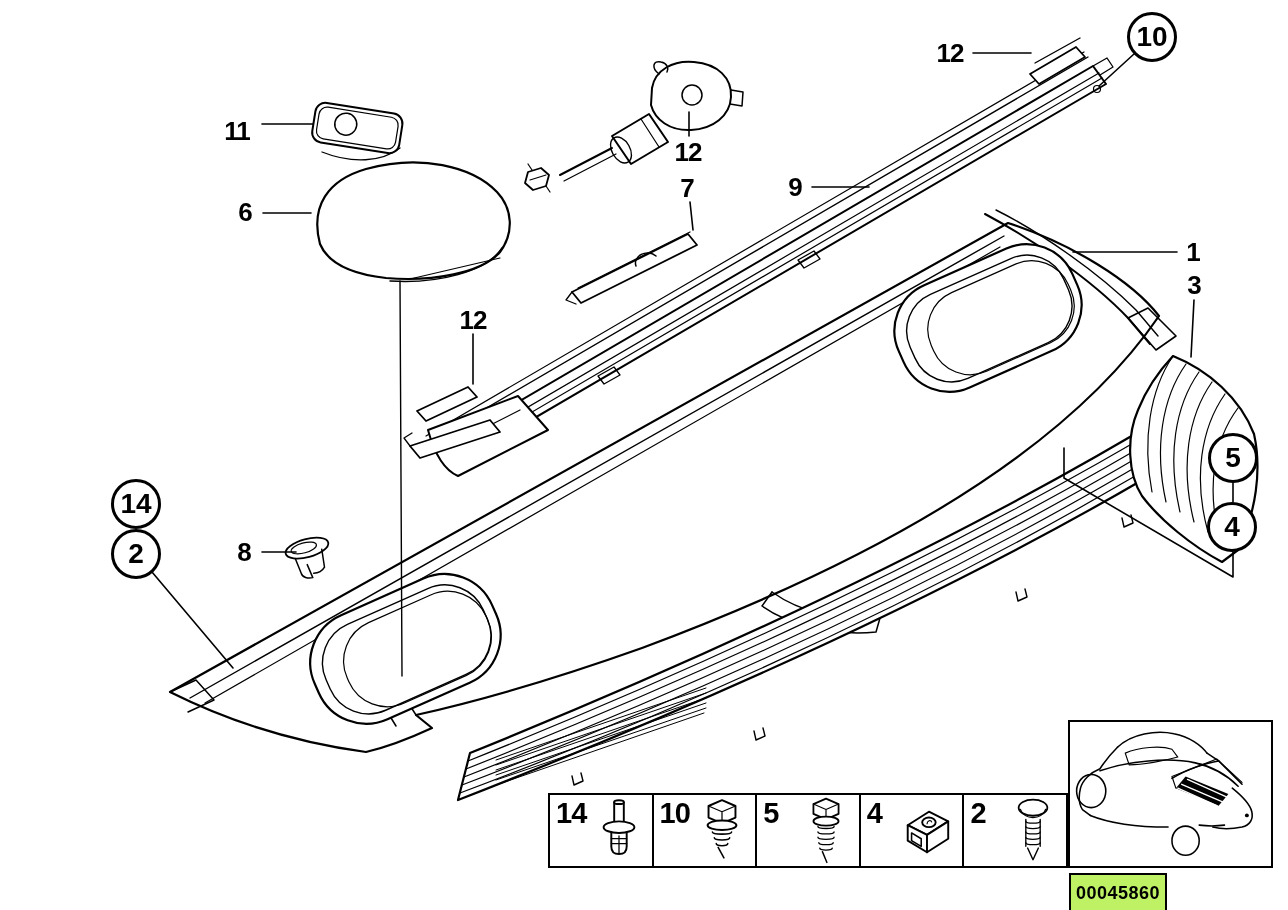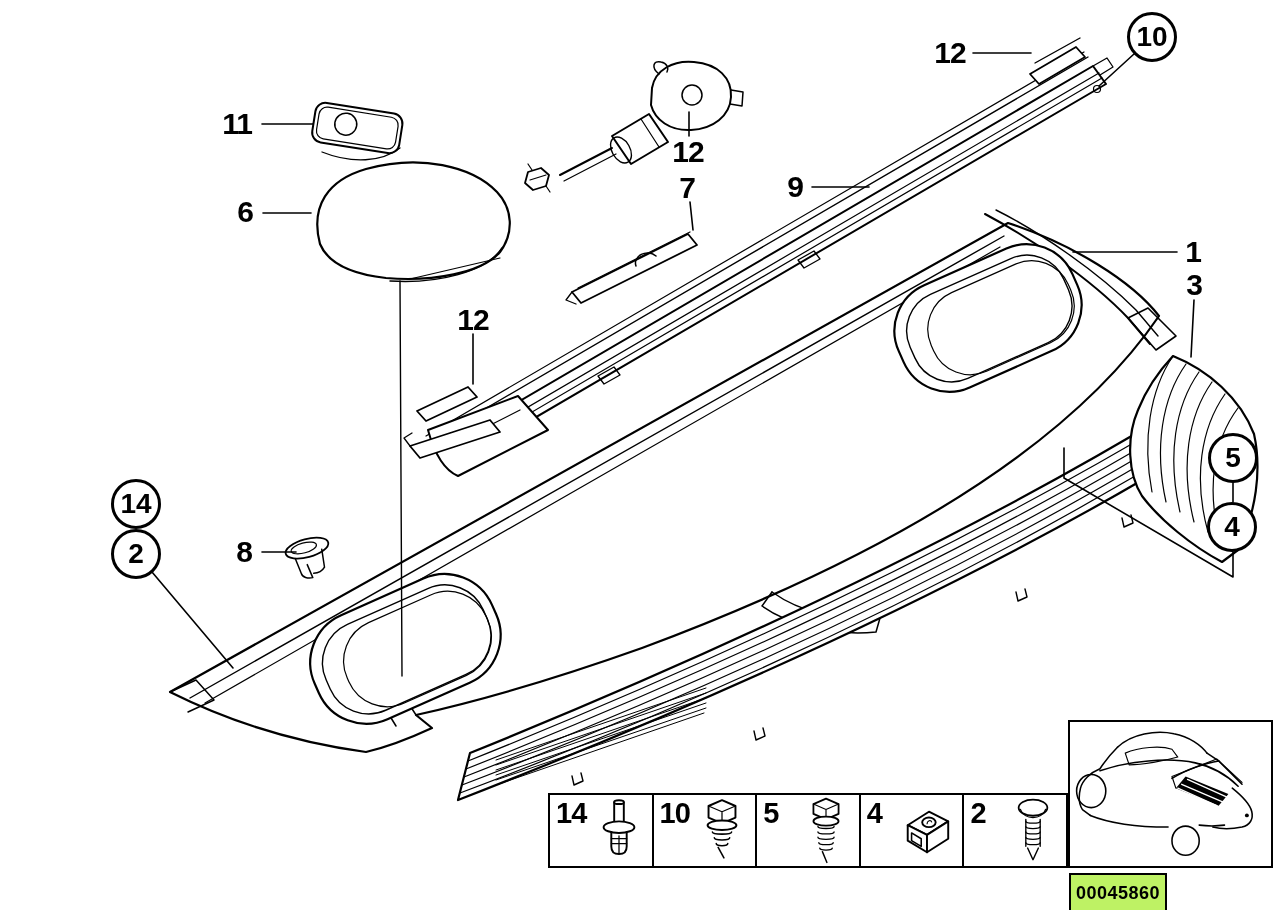--- a/index.html
+++ b/index.html
@@ -1,21 +1,21 @@
 <!DOCTYPE html>
 <html><head>
 <meta charset="utf-8">
 <style>
   html,body{margin:0;padding:0;background:#fff;}
   .stage{position:relative;width:1288px;height:910px;background:#fff;overflow:hidden;
          font-family:"Liberation Sans",sans-serif;color:#000;}
   .art{position:absolute;left:0;top:0;}
   
   .callout{position:absolute;transform:translate(-50%,-50%);font-weight:700;
-           font-size:30px;line-height:1;letter-spacing:-1px;color:#000;z-index:5;}
+           font-size:26px;line-height:1;letter-spacing:-1px;color:#000;z-index:5;}
   .callout.circled{width:50px;height:50px;border:3px solid #000;border-radius:50%;
            background:#fff;display:flex;align-items:center;justify-content:center;
            font-size:28px;letter-spacing:0;box-sizing:border-box;}
   
   .legend{position:absolute;left:548px;top:793px;width:520px;height:75px;
           border:2px solid #000;box-sizing:border-box;display:flex;background:#fff;z-index:4;}
   .legend .cell{flex:1 1 0;position:relative;box-sizing:border-box;display:flex;
           align-items:center;justify-content:flex-end;padding:2px 8px 2px 4px;}
   .legend .cell + .cell{border-left:2px solid #000;}
   .legend .num{position:absolute;left:6px;top:2px;font-weight:700;font-size:29px;letter-spacing:-1px;}
@@ -179,21 +179,21 @@
         <path d="M1194,300 L1191,357"></path>
         <path d="M1233,483 V502"></path>
         <path d="M1233,552 V577 L1064,478 V448"></path>
         <path d="M152,572 L233,668"></path>
         <path d="M262,552 H296"></path>
         <path d="M400,281 L402,676" stroke-width="1.4"></path>
       </g>
     </g>
   </svg>
 
-  <div class="callout" style="left:237px;top:124px">11</div>
+  <div class="callout" style="left:237px;top:131px">11</div>
   <div class="callout" style="left:245px;top:212px">6</div>
   <div class="callout" style="left:688px;top:152px">12</div>
   <div class="callout" style="left:687px;top:188px">7</div>
   <div class="callout" style="left:795px;top:187px">9</div>
   <div class="callout" style="left:950px;top:53px">12</div>
   <div class="callout circled" style="left:1152px;top:37px">10</div>
   <div class="callout" style="left:473px;top:320px">12</div>
   <div class="callout" style="left:1193px;top:252px">1</div>
   <div class="callout" style="left:1194px;top:285px">3</div>
   <div class="callout circled" style="left:1233px;top:458px">5</div>

